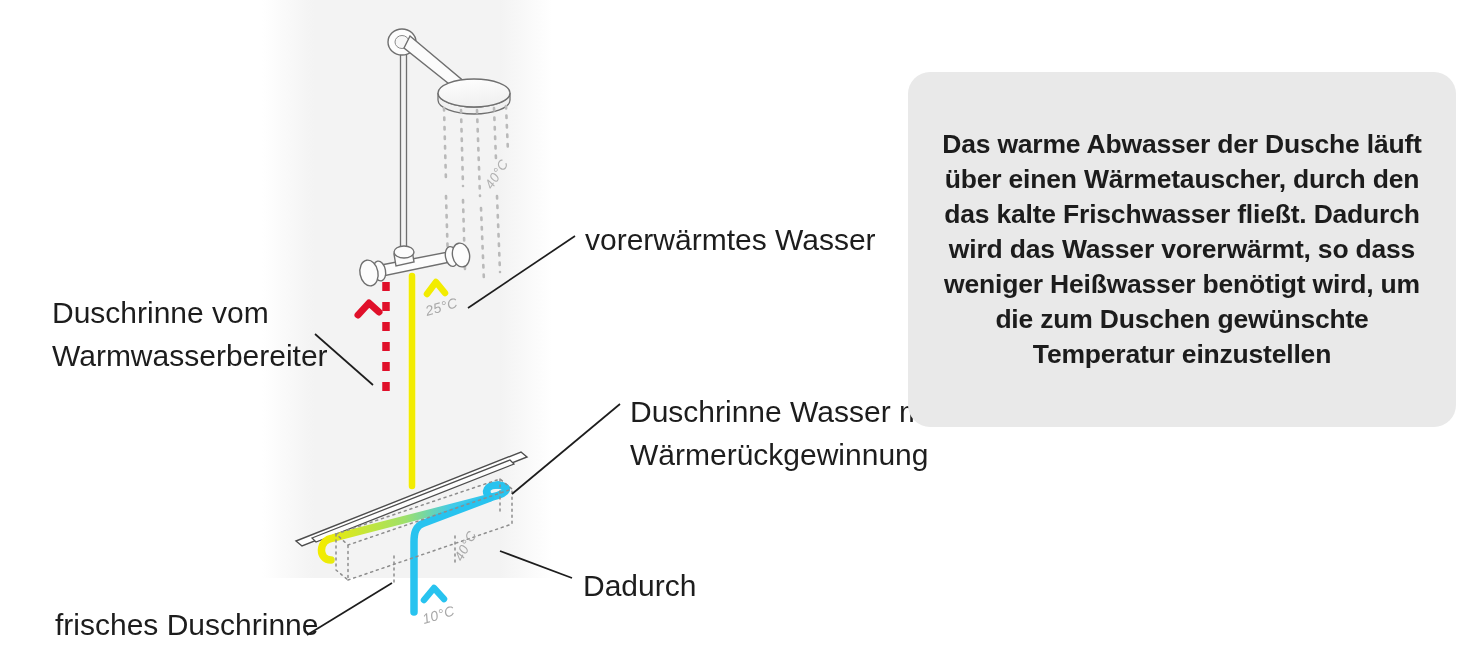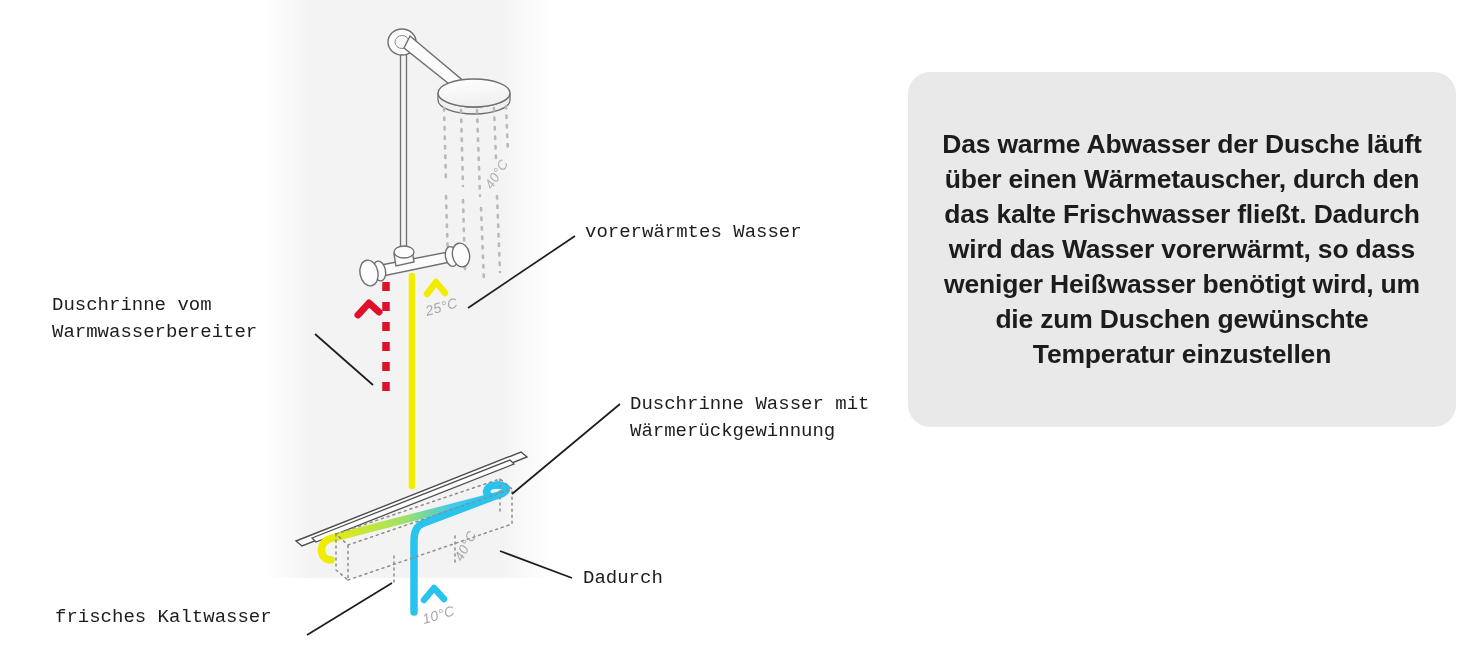--- a/index.html
+++ b/index.html
@@ -43,22 +43,22 @@
     font-family: "Liberation Sans", sans-serif;
     font-weight: bold;
     font-size: 26.5px;
     line-height: 1.32;
     color: #1c1c1c;
     text-align: center;
     letter-spacing: -0.2px;
   }
   .callout {
     position: absolute;
-    font-family: Liberation Mono, monospace;
-    font-size: 19px;
+    font-family: Liberation Sans, sans-serif;
+    font-size: 30px;
     line-height: 1.42;
     color: #1d1d1d;
     white-space: pre-line;
   }
   .callout.right { text-align: left; }
   .callout.left { text-align: left; }
   #label-heisswasser { left: 52px;  top: 292px; }
   #label-vorerwaermtes { left: 585px; top: 219px; }
   #label-duschrinne   { left: 630px; top: 391px; }
   #label-ablauf       { left: 583px; top: 565px; }
@@ -188,19 +188,19 @@
   <div class="callout left" id="label-heisswasser">Duschrinne vom
 Warmwasserbereiter</div>
 
   <div class="callout right" id="label-vorerwaermtes">vorerwärmtes Wasser</div>
 
   <div class="callout right" id="label-duschrinne">Duschrinne Wasser mit
 Wärmerückgewinnung</div>
 
   <div class="callout right" id="label-ablauf">Dadurch</div>
 
-  <div class="callout left" id="label-kaltwasser">frisches Kaltwasser</div>
+  <div class="callout left" id="label-kaltwasser">frisches Duschrinne</div>
 
   <div class="info-box">
     <div class="info-box-text">Das warme Abwasser der Dusche läuft über einen Wärmetauscher, durch den das kalte Frischwasser fließt. Dadurch wird das Wasser vorerwärmt, so dass weniger Heißwasser benötigt wird, um die zum Duschen gewünschte Temperatur einzustellen</div>
   </div>
 
 </div>
 
 </body></html>

